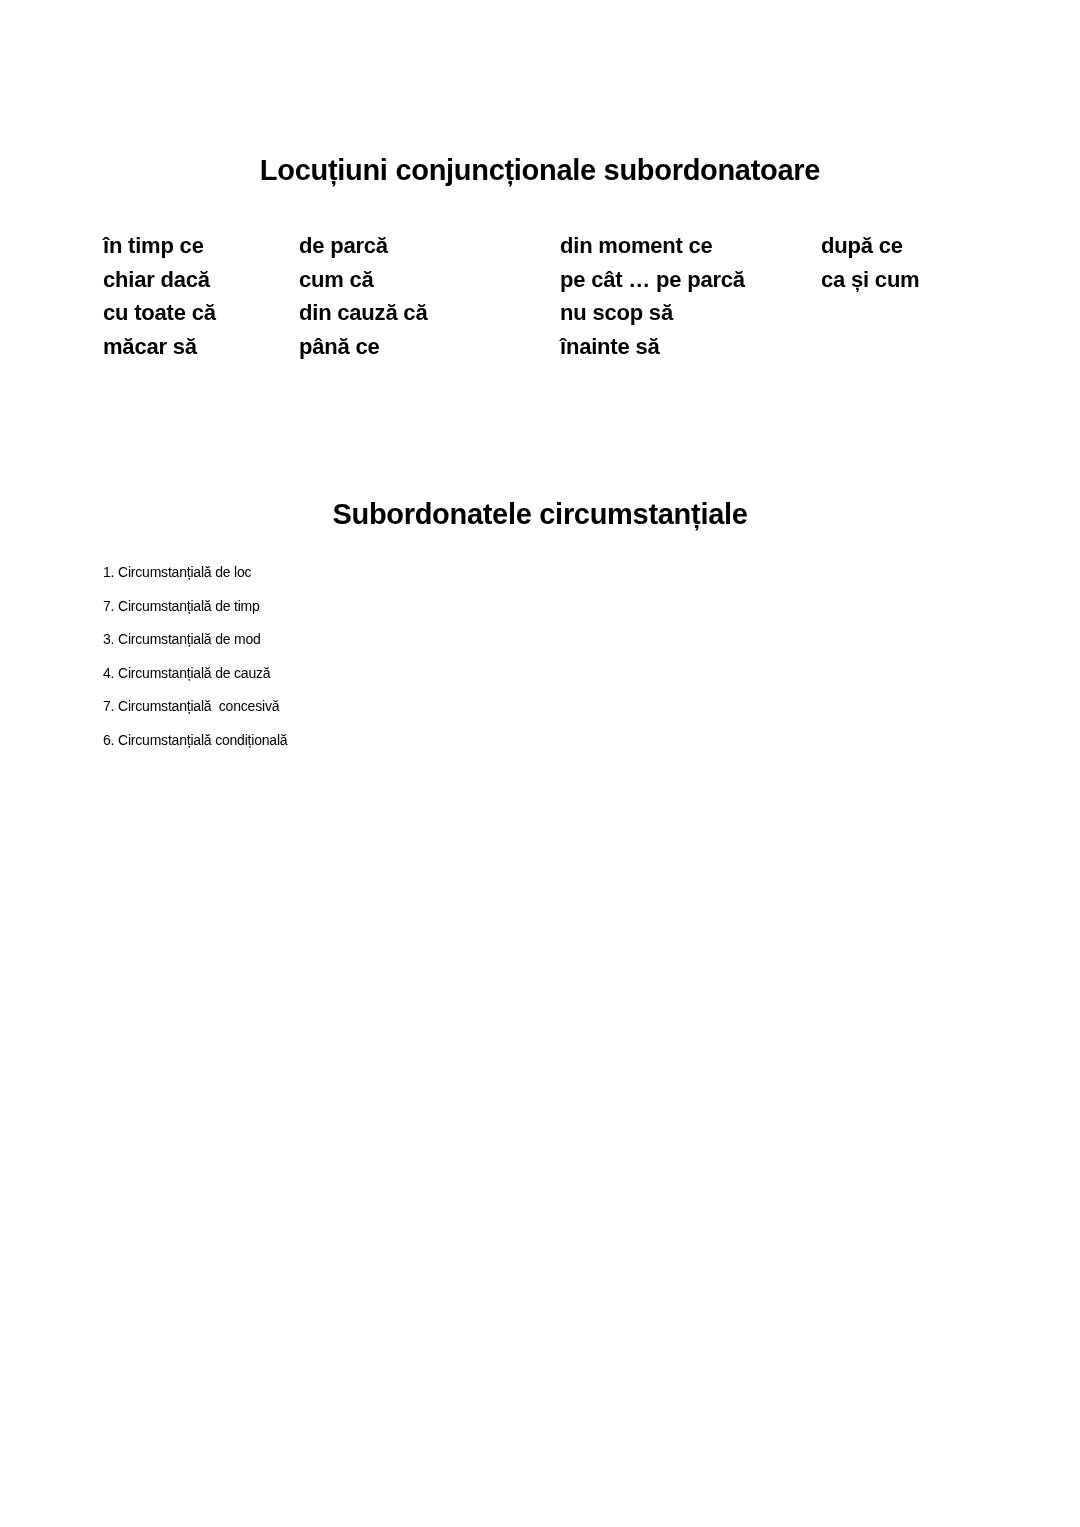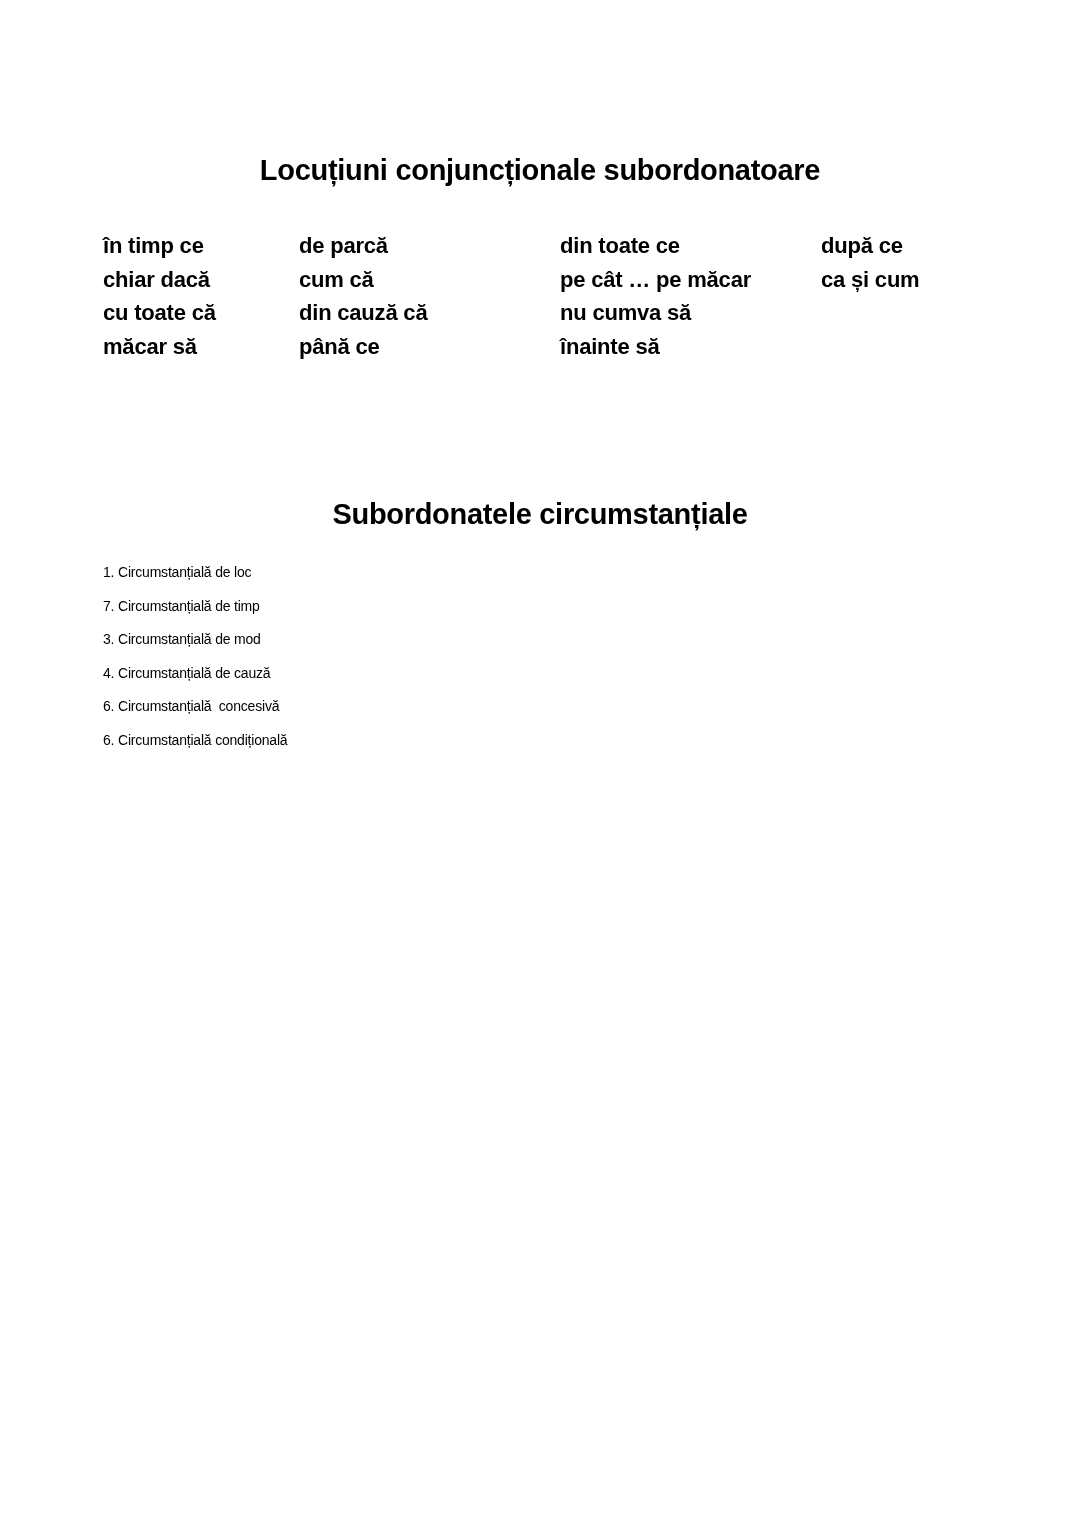--- a/index.html
+++ b/index.html
@@ -90,35 +90,35 @@
       <div class="loc-item">cu toate că</div>
       <div class="loc-item">măcar să</div>
     </div>
     <div class="loc-col col-1">
       <div class="loc-item">de parcă</div>
       <div class="loc-item">cum că</div>
       <div class="loc-item">din cauză că</div>
       <div class="loc-item">până ce</div>
     </div>
     <div class="loc-col col-2">
-      <div class="loc-item">din toate ce</div>
-      <div class="loc-item">pe cât … pe măcar</div>
-      <div class="loc-item">nu cumva să</div>
+      <div class="loc-item">din moment ce</div>
+      <div class="loc-item">pe cât … pe parcă</div>
+      <div class="loc-item">nu scop să</div>
       <div class="loc-item">înainte să</div>
     </div>
     <div class="loc-col col-3">
       <div class="loc-item">după ce</div>
       <div class="loc-item">ca și cum</div>
     </div>
   </div>
 
   <h1 class="title title-2">Subordonatele circumstanțiale</h1>
 
   <ol class="circ-list">
     <li class="circ-item">1. Circumstanțială de loc</li>
     <li class="circ-item">7. Circumstanțială de timp</li>
     <li class="circ-item">3. Circumstanțială de mod</li>
     <li class="circ-item">4. Circumstanțială de cauză</li>
-    <li class="circ-item">6. Circumstanțială  concesivă</li>
+    <li class="circ-item">7. Circumstanțială  concesivă</li>
     <li class="circ-item">6. Circumstanțială condițională</li>
   </ol>
 
 </div>
 
 </body></html>

